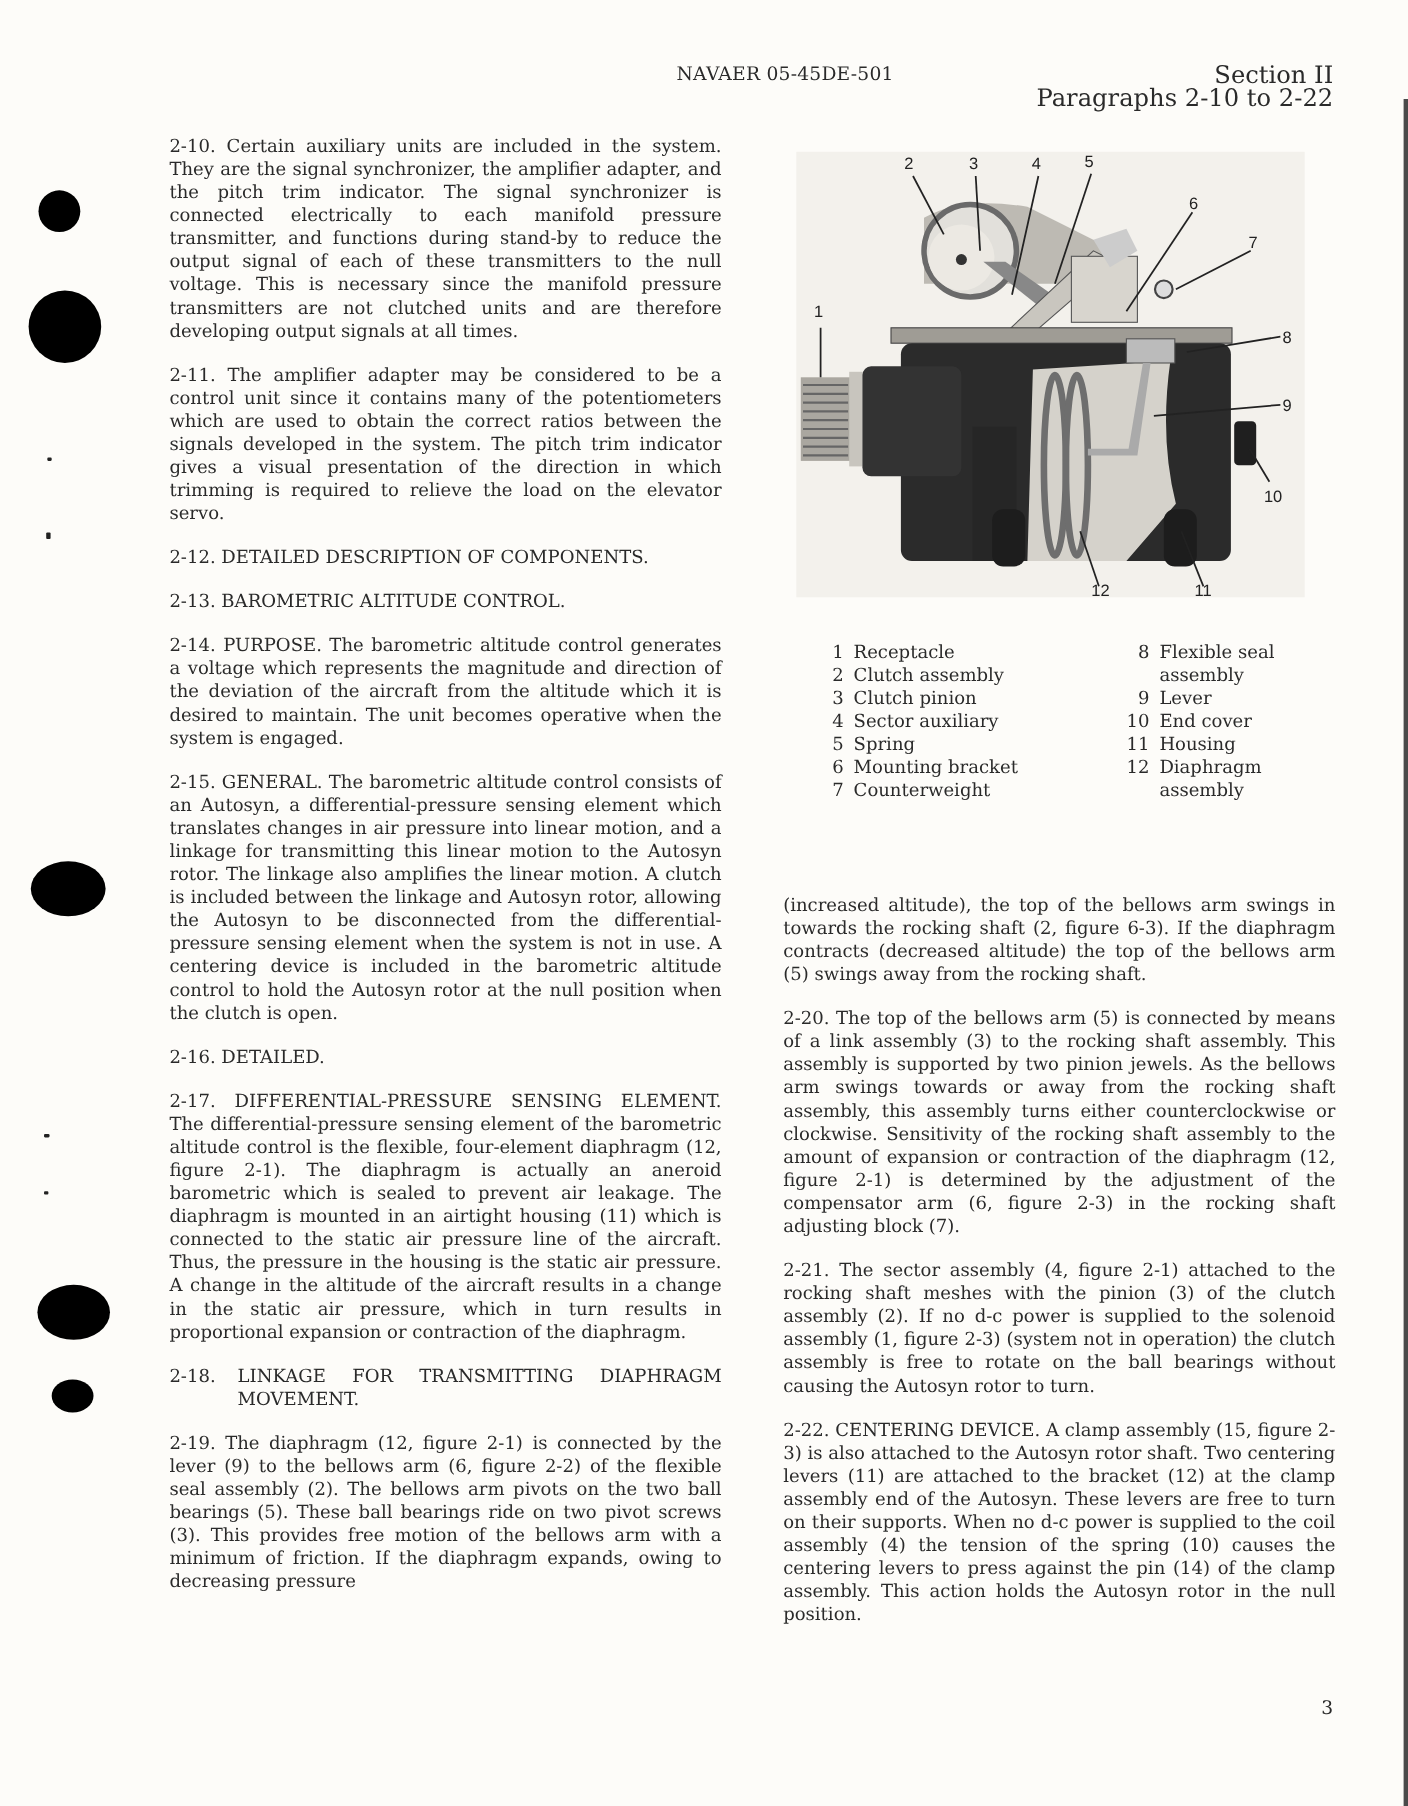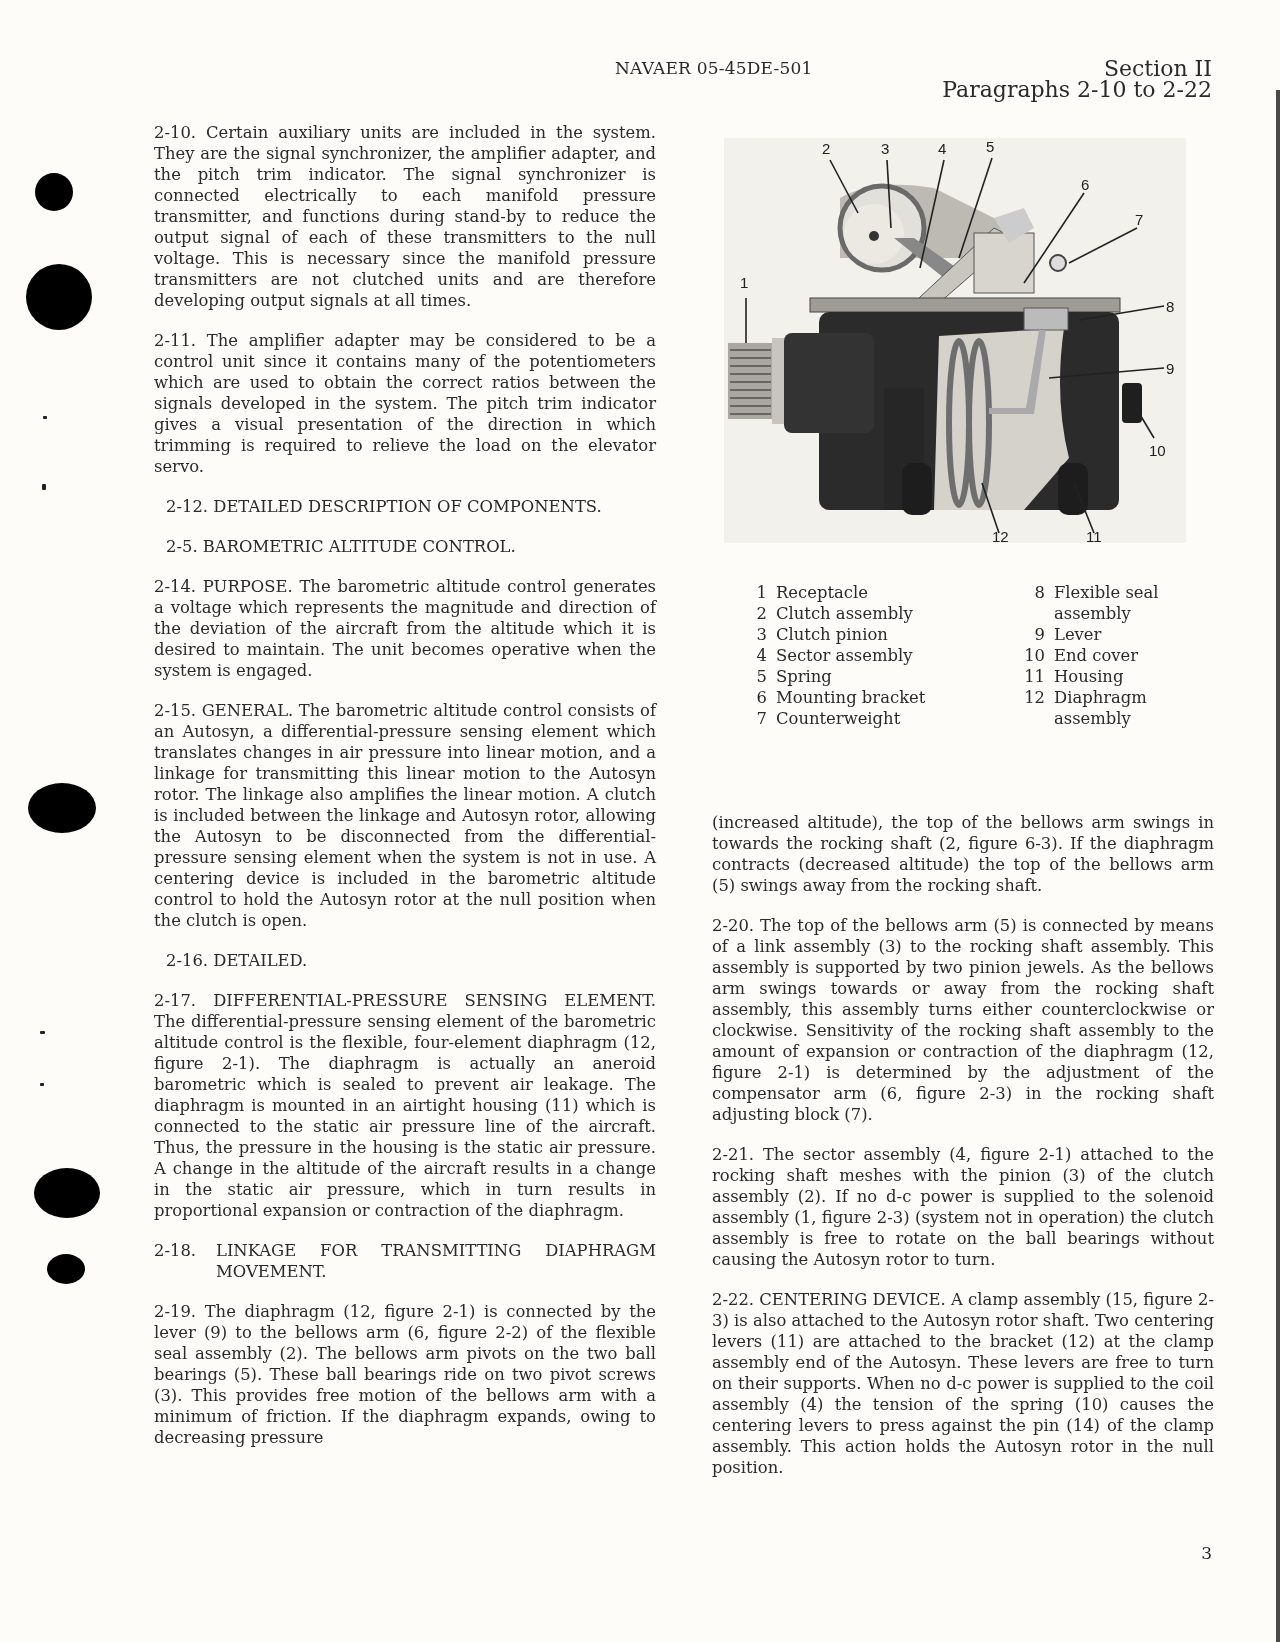--- a/index.html
+++ b/index.html
@@ -14,21 +14,21 @@
   .speck { position: absolute; background: #222; border-radius: 1px; }
 
   .hdr-left { position: absolute; left: 577px; top: 58px; font-size: 17px; letter-spacing: 0.2px; margin-left: 38px; }
   .hdr-right { position: absolute; right: 68px; top: 58px; font-size: 22px; text-align: right; line-height: 21px; }
 
   .col { position: absolute; font-size: 16.4px; line-height: 21px; }
   .col-left { left: 154px; top: 122px; width: 502px; }
   .col-right { left: 712px; width: 502px; }
 
   .p { text-align: justify; margin: 0 0 19px 0; hyphens: manual; }
-  .heading { margin: 0 0 19px 12px; }
+  .heading { margin: 0 0 19px 0; }
   .heading-hang { display: flex; margin: 0 0 19px 0; }
   .heading-hang .hnum { width: 62px; flex: none; }
   .heading-hang .htext { flex: 1; text-align: justify; }
 
   .figure { position: absolute; left: 724px; top: 138px; width: 462px; height: 405px; background: #f3f1ec; overflow: hidden; }
   .figure svg { display: block; }
 
   .legend { position: absolute; left: 745px; top: 582px; width: 440px; font-size: 16.4px; line-height: 21px; display: flex; }
   .legend .lcol { flex: none; }
   .legend .lcol.l { width: 270px; }
@@ -56,21 +56,21 @@
 <div class="hdr-left">NAVAER 05-45DE-501</div>
 <div class="hdr-right">
   <div>Section II</div>
   <div>Paragraphs 2-10 to 2-22</div>
 </div>
 
 <div class="col col-left">
   <p class="p">2-10. Certain auxiliary units are included in the system. They are the signal synchronizer, the amplifier adapter, and the pitch trim indicator. The signal synchronizer is connected electrically to each manifold pressure transmitter, and functions during stand-by to reduce the output signal of each of these transmitters to the null voltage. This is necessary since the manifold pressure transmitters are not clutched units and are therefore developing output signals at all times.</p>
   <p class="p">2-11. The amplifier adapter may be considered to be a control unit since it contains many of the potentiometers which are used to obtain the correct ratios between the signals developed in the system. The pitch trim indicator gives a visual presentation of the direction in which trimming is required to relieve the load on the elevator servo.</p>
   <div class="heading">2-12. DETAILED DESCRIPTION OF COMPONENTS.</div>
-  <div class="heading">2-5. BAROMETRIC ALTITUDE CONTROL.</div>
+  <div class="heading">2-13. BAROMETRIC ALTITUDE CONTROL.</div>
   <p class="p">2-14. PURPOSE. The barometric altitude control generates a voltage which represents the magnitude and direction of the deviation of the aircraft from the altitude which it is desired to maintain. The unit becomes operative when the system is engaged.</p>
   <p class="p">2-15. GENERAL. The barometric altitude control consists of an Autosyn, a differential-pressure sensing element which translates changes in air pressure into linear motion, and a linkage for transmitting this linear motion to the Autosyn rotor. The linkage also amplifies the linear motion. A clutch is included between the linkage and Autosyn rotor, allowing the Autosyn to be disconnected from the differential-pressure sensing element when the system is not in use. A centering device is included in the barometric altitude control to hold the Autosyn rotor at the null position when the clutch is open.</p>
   <div class="heading">2-16. DETAILED.</div>
   <p class="p">2-17. DIFFERENTIAL-PRESSURE SENSING ELEMENT. The differential-pressure sensing element of the barometric altitude control is the flexible, four-element diaphragm (12, figure 2-1). The diaphragm is actually an aneroid barometric which is sealed to prevent air leakage. The diaphragm is mounted in an airtight housing (11) which is connected to the static air pressure line of the aircraft. Thus, the pressure in the housing is the static air pressure. A change in the altitude of the aircraft results in a change in the static air pressure, which in turn results in proportional expansion or contraction of the diaphragm.</p>
   <div class="heading-hang">
     <span class="hnum">2-18.</span>
     <span class="htext">LINKAGE FOR TRANSMITTING DIAPHRAGM MOVEMENT.</span>
   </div>
   <p class="p">2-19. The diaphragm (12, figure 2-1) is connected by the lever (9) to the bellows arm (6, figure 2-2) of the flexible seal assembly (2). The bellows arm pivots on the two ball bearings (5). These ball bearings ride on two pivot screws (3). This provides free motion of the bellows arm with a minimum of friction. If the diaphragm expands, owing to decreasing pressure</p>
 </div>
@@ -160,21 +160,21 @@
     <div class="item">
         <span class="inum">2</span>
         <span>Clutch assembly</span>
       </div>
     <div class="item">
         <span class="inum">3</span>
         <span>Clutch pinion</span>
       </div>
     <div class="item">
         <span class="inum">4</span>
-        <span>Sector assembly</span>
+        <span>Sector auxiliary</span>
       </div>
     <div class="item">
         <span class="inum">5</span>
         <span>Spring</span>
       </div>
     <div class="item">
         <span class="inum">6</span>
         <span>Mounting bracket</span>
       </div>
     <div class="item">

